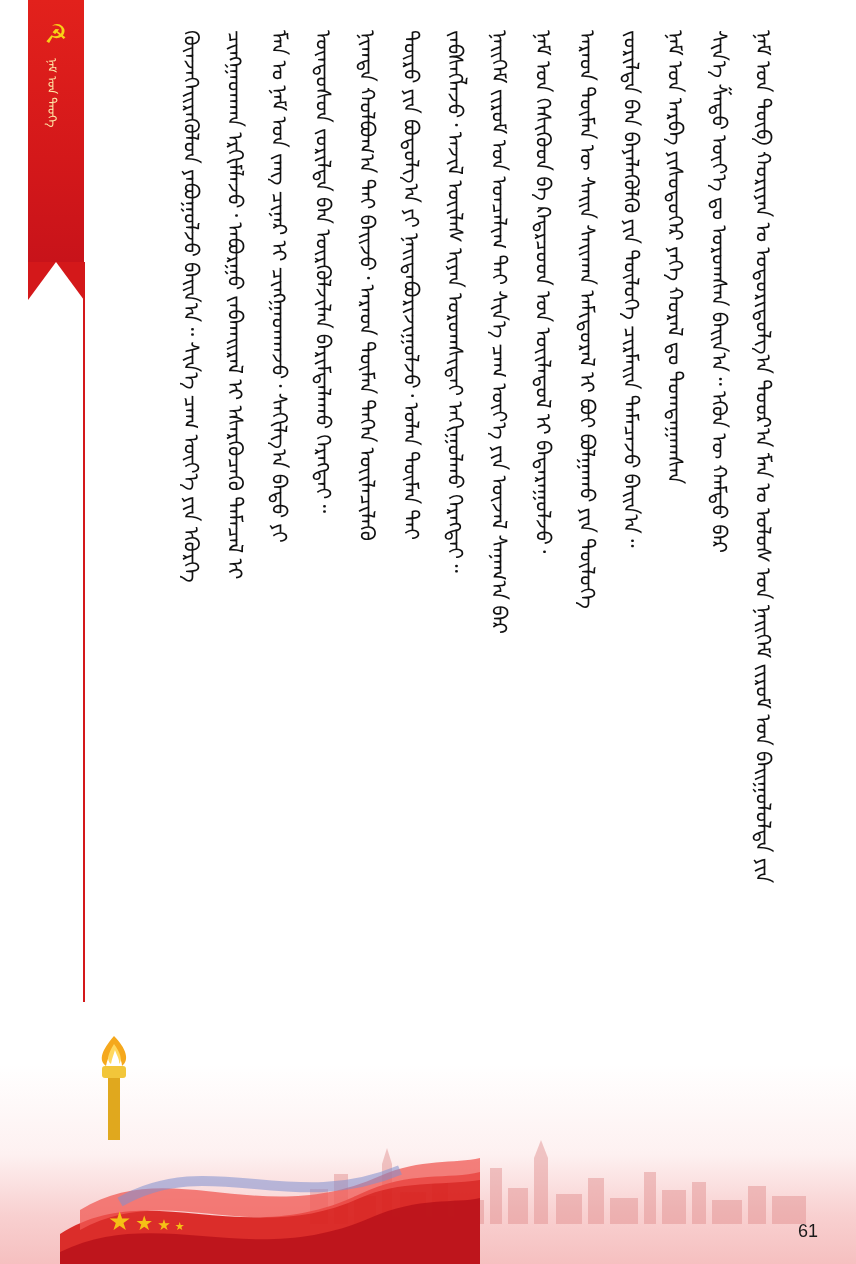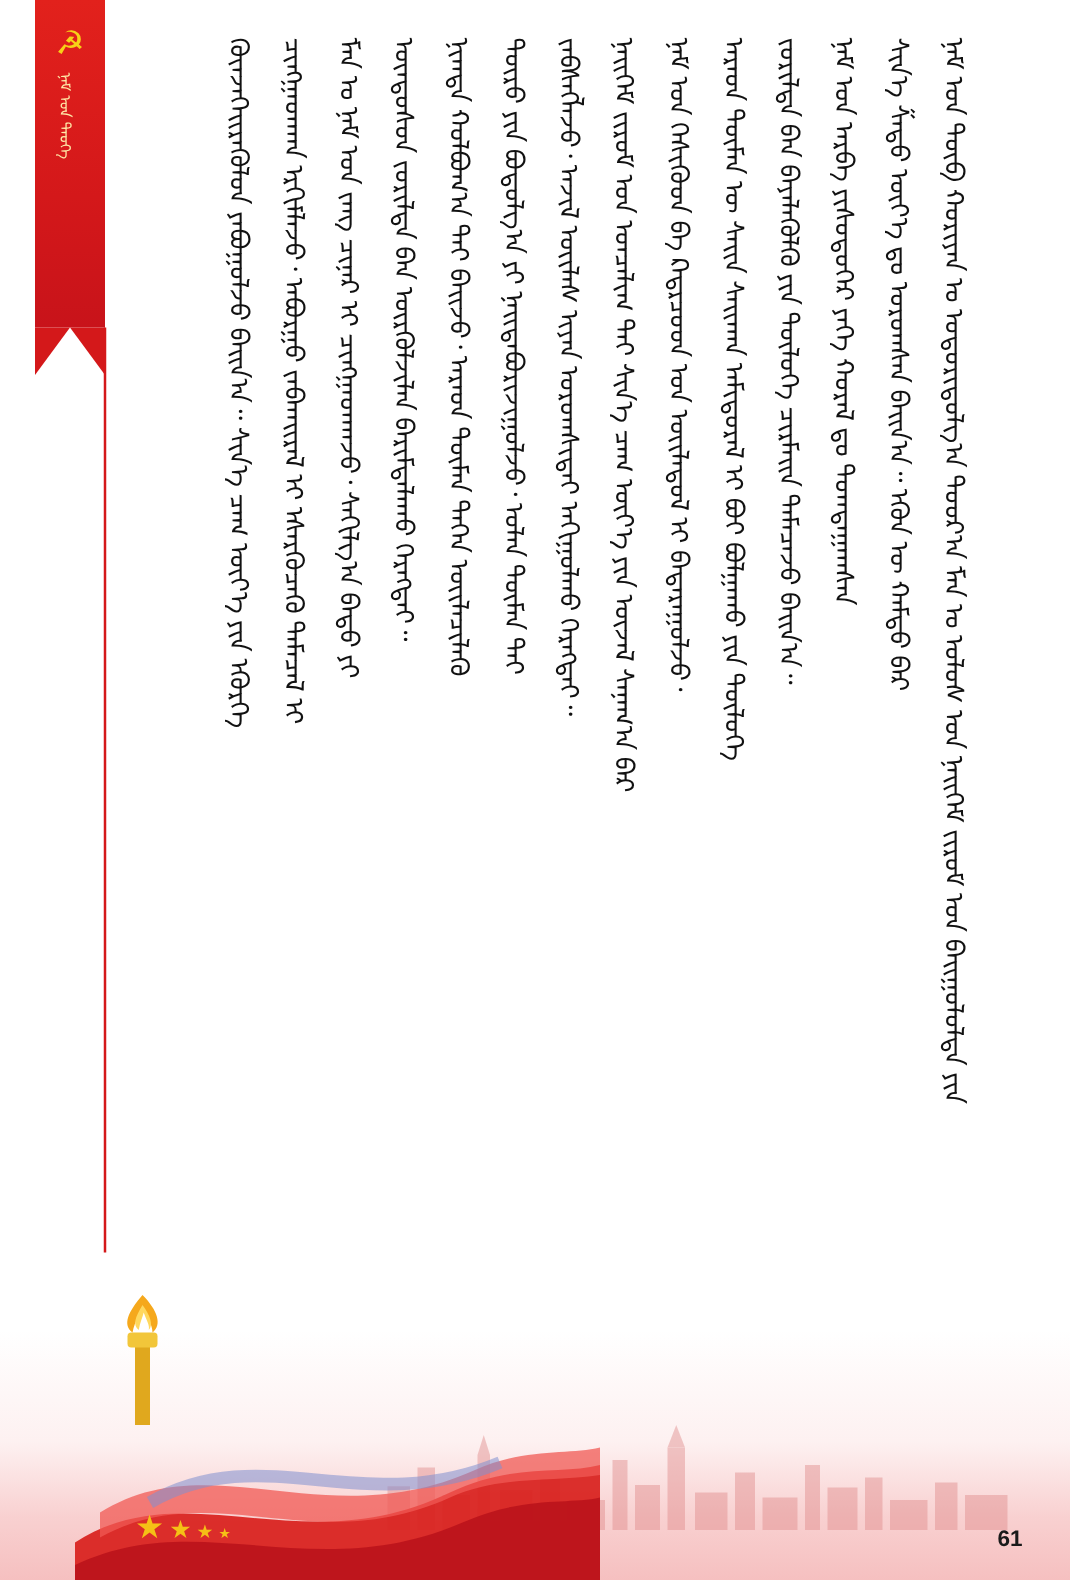--- a/index.html
+++ b/index.html
@@ -180,21 +180,21 @@
   #footer-art .stars .s3 { font-size: 15px; }
   #footer-art .stars .s4 { font-size: 11px; }
 
   
   #page-number {
     position: absolute;
     right: 38px;
     bottom: 22px;
     font-family: "Liberation Sans", sans-serif;
     font-size: 18px;
-    font-weight: bold;
+    font-weight: normal;
     color: #1a1a1a;
   }
 </style>
 </head>
 <body>
 
 <div id="page">
 
   <div id="ribbon">
     <div class="band"></div>

